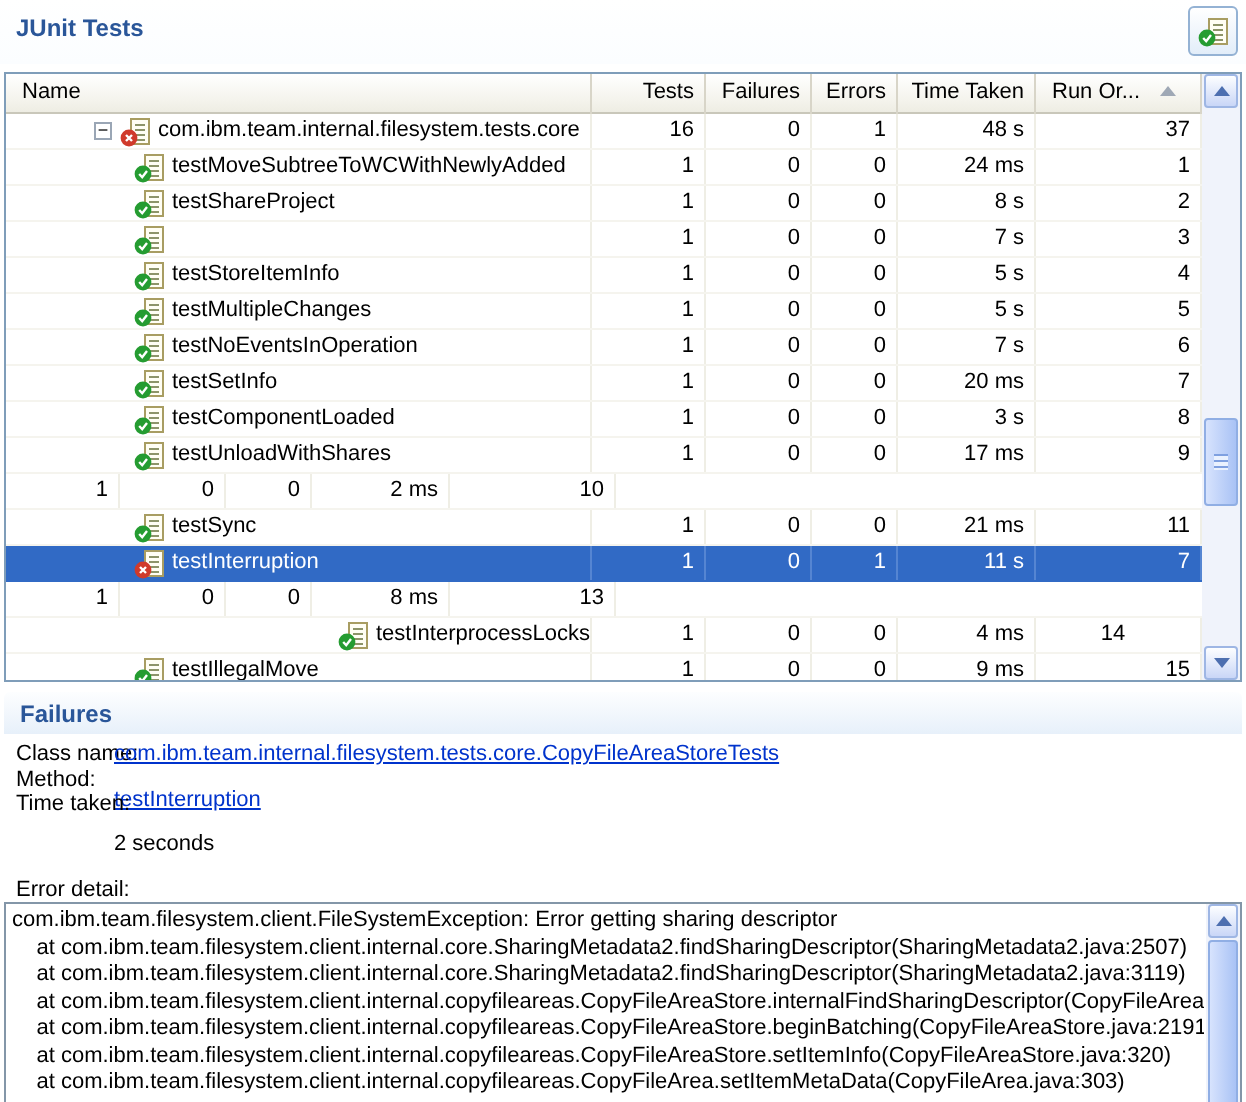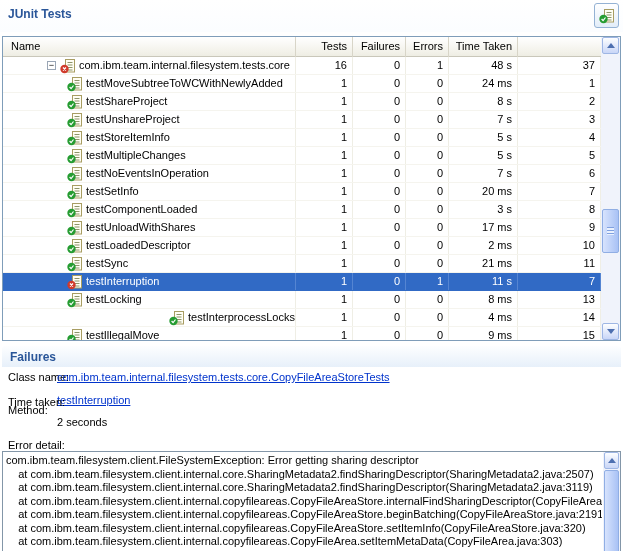--- a/index.html
+++ b/index.html
@@ -95,20 +95,21 @@
     </div>
   </div>
 
   <div id="test-table">
     <div id="header-row">
         <div class="hcell left" style="width: 293px;"><span>Name</span></div>
         <div class="hcell right" style="width: 57px;"><span>Tests</span></div>
         <div class="hcell right" style="width: 53px;"><span>Failures</span></div>
         <div class="hcell right" style="width: 43px;"><span>Errors</span></div>
         <div class="hcell right" style="width: 69px;"><span>Time Taken</span></div>
+        <div class="hcell left" style="width: 83px;"><span>Run Or...</span><span class="sort-arrow"></span></div>
       </div>
     <div id="table-body">
         <div class="trow suite">
           <div class="cell name-cell" style="width: 293px;">
             <span class="expand-box">−</span>
             <span class="ticon">
               <svg width="16" height="16" viewBox="0 0 16 16">
                 <rect x="5.5" y="1.5" width="9" height="12.5" fill="#FFFEF4" stroke="#A89D62"></rect>
                 <path d="M7.5 4.5h5M7.5 7h5M7.5 9.5h5M7.5 12h5" stroke="#8D9469" stroke-width="1"></path>
                 <circle cx="4.5" cy="11" r="4.2" fill="#D03A2B"></circle>
@@ -162,21 +163,20 @@
         <div class="trow">
           <div class="cell name-cell" style="width: 293px;">
             <span class="ticon">
               <svg width="16" height="16" viewBox="0 0 16 16">
                 <rect x="5.5" y="1.5" width="9" height="12.5" fill="#FFFEF4" stroke="#A89D62"></rect>
                 <path d="M7.5 4.5h5M7.5 7h5M7.5 9.5h5M7.5 12h5" stroke="#8D9469" stroke-width="1"></path>
                 <circle cx="4.5" cy="11" r="4.2" fill="#259C31"></circle>
                 <path d="M2.6 11l1.5 1.6 2.4-3.1" stroke="#fff" stroke-width="1.2" fill="none"></path>
               </svg>
             </span>
-            <span class="tlabel">testUnshareProject</span>
           </div>
           <div class="cell num" style="width: 57px;">1</div>
           <div class="cell num" style="width: 53px;">0</div>
           <div class="cell num" style="width: 43px;">0</div>
           <div class="cell num" style="width: 69px;">7 s</div>
           <div class="cell num" style="width: 83px;">3</div>
         </div>
         <div class="trow">
           <div class="cell name-cell" style="width: 293px;">
             <span class="ticon">
@@ -279,31 +279,20 @@
             </span>
             <span class="tlabel">testUnloadWithShares</span>
           </div>
           <div class="cell num" style="width: 57px;">1</div>
           <div class="cell num" style="width: 53px;">0</div>
           <div class="cell num" style="width: 43px;">0</div>
           <div class="cell num" style="width: 69px;">17 ms</div>
           <div class="cell num" style="width: 83px;">9</div>
         </div>
         <div class="trow">
-          <div class="cell name-cell" style="width: 293px;">
-            <span class="ticon">
-              <svg width="16" height="16" viewBox="0 0 16 16">
-                <rect x="5.5" y="1.5" width="9" height="12.5" fill="#FFFEF4" stroke="#A89D62"></rect>
-                <path d="M7.5 4.5h5M7.5 7h5M7.5 9.5h5M7.5 12h5" stroke="#8D9469" stroke-width="1"></path>
-                <circle cx="4.5" cy="11" r="4.2" fill="#259C31"></circle>
-                <path d="M2.6 11l1.5 1.6 2.4-3.1" stroke="#fff" stroke-width="1.2" fill="none"></path>
-              </svg>
-            </span>
-            <span class="tlabel">testLoadedDescriptor</span>
-          </div>
           <div class="cell num" style="width: 57px;">1</div>
           <div class="cell num" style="width: 53px;">0</div>
           <div class="cell num" style="width: 43px;">0</div>
           <div class="cell num" style="width: 69px;">2 ms</div>
           <div class="cell num" style="width: 83px;">10</div>
         </div>
         <div class="trow">
           <div class="cell name-cell" style="width: 293px;">
             <span class="ticon">
               <svg width="16" height="16" viewBox="0 0 16 16">
@@ -333,31 +322,20 @@
             </span>
             <span class="tlabel">testInterruption</span>
           </div>
           <div class="cell num" style="width: 57px;">1</div>
           <div class="cell num" style="width: 53px;">0</div>
           <div class="cell num" style="width: 43px;">1</div>
           <div class="cell num" style="width: 69px;">11 s</div>
           <div class="cell num" style="width: 83px;">7</div>
         </div>
         <div class="trow">
-          <div class="cell name-cell" style="width: 293px;">
-            <span class="ticon">
-              <svg width="16" height="16" viewBox="0 0 16 16">
-                <rect x="5.5" y="1.5" width="9" height="12.5" fill="#FFFEF4" stroke="#A89D62"></rect>
-                <path d="M7.5 4.5h5M7.5 7h5M7.5 9.5h5M7.5 12h5" stroke="#8D9469" stroke-width="1"></path>
-                <circle cx="4.5" cy="11" r="4.2" fill="#259C31"></circle>
-                <path d="M2.6 11l1.5 1.6 2.4-3.1" stroke="#fff" stroke-width="1.2" fill="none"></path>
-              </svg>
-            </span>
-            <span class="tlabel">testLocking</span>
-          </div>
           <div class="cell num" style="width: 57px;">1</div>
           <div class="cell num" style="width: 53px;">0</div>
           <div class="cell num" style="width: 43px;">0</div>
           <div class="cell num" style="width: 69px;">8 ms</div>
           <div class="cell num" style="width: 83px;">13</div>
         </div>
         <div class="trow">
           <div class="cell name-cell" style="width: 293px; justify-content: flex-end;">
             <span class="ticon">
               <svg width="16" height="16" viewBox="0 0 16 16">
@@ -366,21 +344,21 @@
                 <circle cx="4.5" cy="11" r="4.2" fill="#259C31"></circle>
                 <path d="M2.6 11l1.5 1.6 2.4-3.1" stroke="#fff" stroke-width="1.2" fill="none"></path>
               </svg>
             </span>
             <span class="tlabel">testInterprocessLocks</span>
           </div>
           <div class="cell num" style="width: 57px;">1</div>
           <div class="cell num" style="width: 53px;">0</div>
           <div class="cell num" style="width: 43px;">0</div>
           <div class="cell num" style="width: 69px;">4 ms</div>
-          <div class="cell num" style="width: 83px;">14</div>
+          <div class="cell num" style="width: 83px; text-align: center;">14</div>
         </div>
         <div class="trow">
           <div class="cell name-cell" style="width: 293px;">
             <span class="ticon">
               <svg width="16" height="16" viewBox="0 0 16 16">
                 <rect x="5.5" y="1.5" width="9" height="12.5" fill="#FFFEF4" stroke="#A89D62"></rect>
                 <path d="M7.5 4.5h5M7.5 7h5M7.5 9.5h5M7.5 12h5" stroke="#8D9469" stroke-width="1"></path>
                 <circle cx="4.5" cy="11" r="4.2" fill="#259C31"></circle>
                 <path d="M2.6 11l1.5 1.6 2.4-3.1" stroke="#fff" stroke-width="1.2" fill="none"></path>
               </svg>
@@ -407,21 +385,21 @@
     </div>
   </div>
 
   <div id="details-bar">
     <span id="details-title">Failures</span>
   </div>
 
   <span class="det-label" style="top:371px">Class name:</span>
   <a class="det-link" style="top:371px">com.ibm.team.internal.filesystem.tests.core.CopyFileAreaStoreTests</a>
 
-  <span class="det-label" style="top:404px">Method:</span>
+  <span class="det-label" style="top:384px">Method:</span>
   <a class="det-link" style="top:394px">testInterruption</a>
 
   <span class="det-label" style="top:396px">Time taken:</span>
   <span class="det-value" style="top:416px">2 seconds</span>
 
   <span class="det-label" style="top:439px">Error detail:</span>
 
   <div id="error-box">
     <div id="error-text">com.ibm.team.filesystem.client.FileSystemException: Error getting sharing descriptor
     at com.ibm.team.filesystem.client.internal.core.SharingMetadata2.findSharingDescriptor(SharingMetadata2.java:2507)

